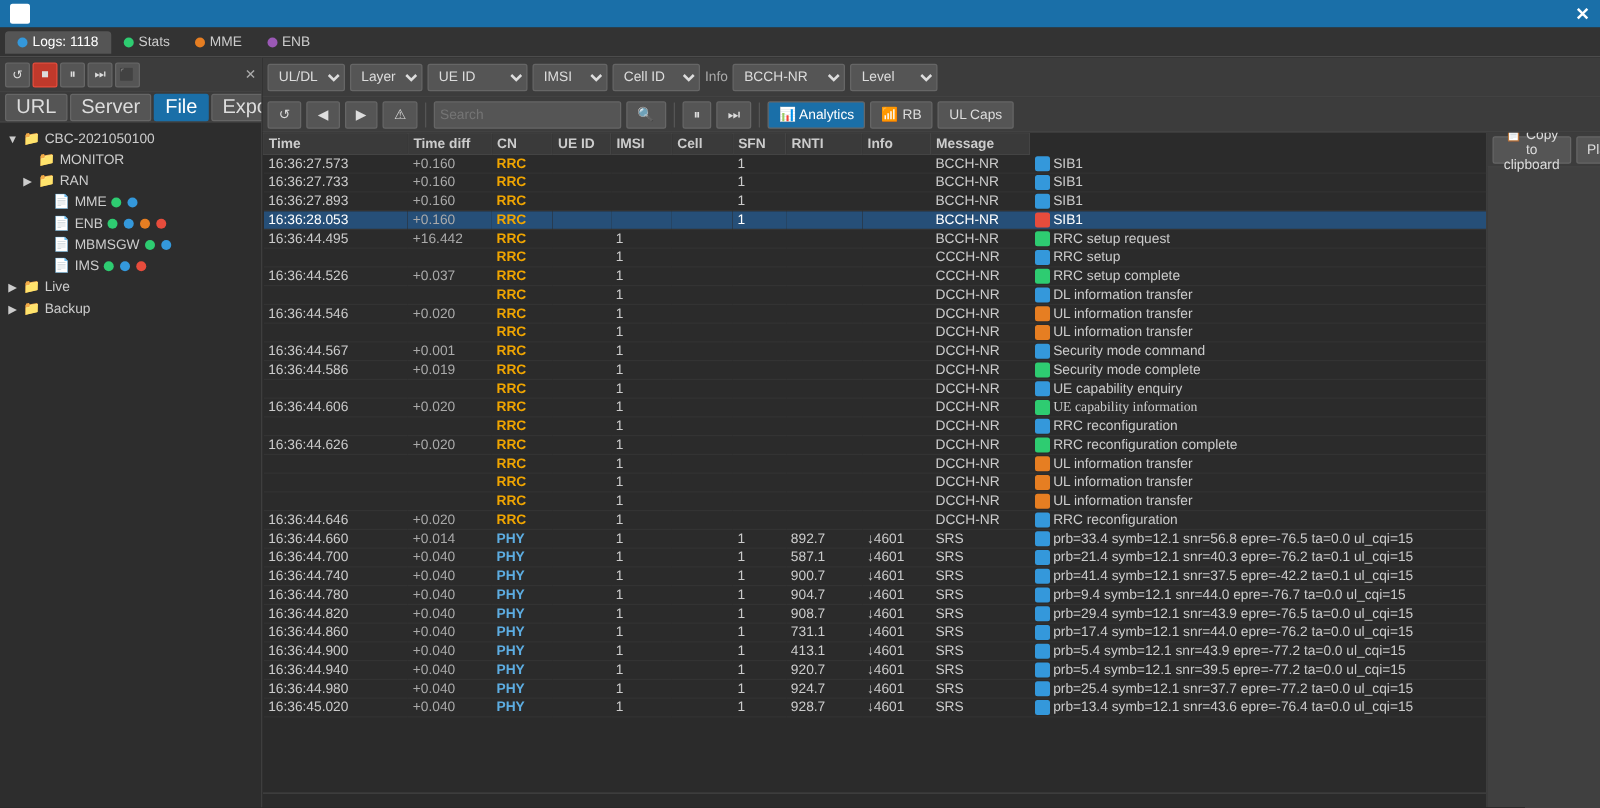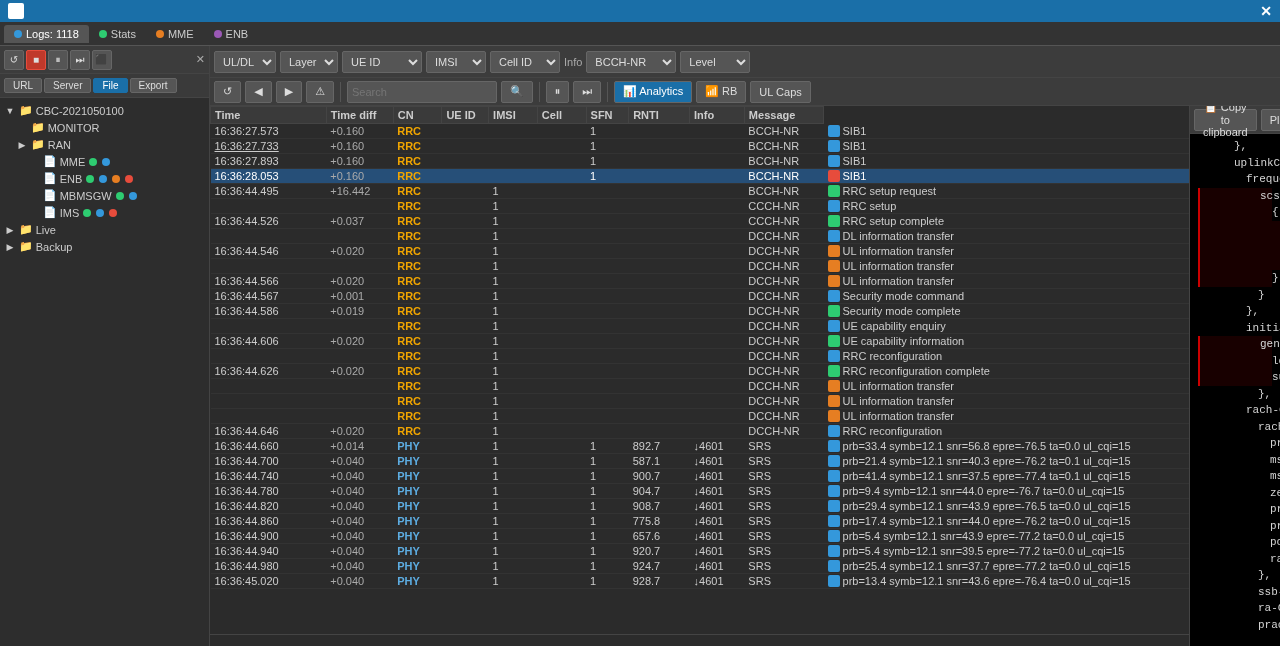--- a/index.html
+++ b/index.html
@@ -95,21 +95,21 @@
       background: #3a3a3a;
       display: flex;
       align-items: center;
       gap: 2px;
       padding: 2px 4px;
       border-bottom: 1px solid #444;
       height: 24px;
     }
     .nav-btn {
       padding: 1px 8px;
-      font-size: 10px;
+      font-size: 16px;
       background: #555;
       border: 1px solid #666;
       border-radius: 2px;
       cursor: pointer;
       color: #ddd;
     }
     .nav-btn.active { background: #1a6fa8; color: white; border-color: #1a6fa8; }
 
     
     #tree {
@@ -289,22 +289,22 @@
     .msg-icon { width: 12px; height: 12px; border-radius: 2px; display: inline-block; flex-shrink: 0; }
     .msg-icon.blue { background: #3498db; }
     .msg-icon.green { background: #2ecc71; }
     .msg-icon.orange { background: #e67e22; }
     .msg-icon.red { background: #e74c3c; }
 
     
     #right-panel {
       flex: 1;
       display: flex;
-      flex-direction: column;
-      background: #000000;
+      flex-direction: row;
+      background: #404040;
       overflow: hidden;
     }
     #right-toolbar {
       background: #3c3c3c;
       padding: 2px 4px;
       display: flex;
       align-items: center;
       gap: 4px;
       border-bottom: 1px solid #444;
       height: 28px;
@@ -516,21 +516,21 @@
     <td style="min-width:45px;"></td>
     <td style="min-width:65px;">BCCH-NR</td>
     <td style="max-width:300px;">
                     <div class="cell-msg">
                       <span class="msg-icon blue"></span>
                       <span>SIB1</span>
                     </div>
                   </td>
   </tr>
                 <tr>
-    <td style="min-width:95px;text-decoration:underline;">16:36:27.733</td>
+    <td style="min-width:95px;">16:36:27.733</td>
     <td style="min-width:55px;color:#aaa;">+0.160</td>
     <td style="min-width:40px;"><span class="cell-rrc">RRC</span></td>
     <td style="min-width:30px;"></td>
     <td style="min-width:40px;"></td>
     <td style="min-width:40px;"></td>
     <td style="min-width:35px;">1</td>
     <td style="min-width:50px;"></td>
     <td style="min-width:45px;"></td>
     <td style="min-width:65px;">BCCH-NR</td>
     <td style="max-width:300px;">
@@ -678,38 +678,20 @@
     <td style="min-width:45px;"></td>
     <td style="min-width:65px;">DCCH-NR</td>
     <td style="max-width:300px;">
                     <div class="cell-msg">
                       <span class="msg-icon orange"></span>
                       <span>UL information transfer</span>
                     </div>
                   </td>
   </tr>
                 <tr>
-    <td style="min-width:95px;">16:36:44.566</td>
-    <td style="min-width:55px;color:#aaa;">+0.020</td>
-    <td style="min-width:40px;"><span class="cell-rrc">RRC</span></td>
-    <td style="min-width:30px;"></td>
-    <td style="min-width:40px;">1</td>
-    <td style="min-width:40px;"></td>
-    <td style="min-width:35px;"></td>
-    <td style="min-width:50px;"></td>
-    <td style="min-width:45px;"></td>
-    <td style="min-width:65px;">DCCH-NR</td>
-    <td style="max-width:300px;">
-                    <div class="cell-msg">
-                      <span class="msg-icon orange"></span>
-                      <span>UL information transfer</span>
-                    </div>
-                  </td>
-  </tr>
-                <tr>
     <td style="min-width:95px;">16:36:44.567</td>
     <td style="min-width:55px;color:#aaa;">+0.001</td>
     <td style="min-width:40px;"><span class="cell-rrc">RRC</span></td>
     <td style="min-width:30px;"></td>
     <td style="min-width:40px;">1</td>
     <td style="min-width:40px;"></td>
     <td style="min-width:35px;"></td>
     <td style="min-width:50px;"></td>
     <td style="min-width:45px;"></td>
     <td style="min-width:65px;">DCCH-NR</td>
@@ -760,21 +742,21 @@
     <td style="min-width:95px;">16:36:44.606</td>
     <td style="min-width:55px;color:#aaa;">+0.020</td>
     <td style="min-width:40px;"><span class="cell-rrc">RRC</span></td>
     <td style="min-width:30px;"></td>
     <td style="min-width:40px;">1</td>
     <td style="min-width:40px;"></td>
     <td style="min-width:35px;"></td>
     <td style="min-width:50px;"></td>
     <td style="min-width:45px;"></td>
     <td style="min-width:65px;">DCCH-NR</td>
-    <td style="max-width:300px;">
+    <td style="max-width:300px;font-family:Liberation Serif, serif;">
                     <div class="cell-msg">
                       <span class="msg-icon green"></span>
                       <span>UE capability information</span>
                     </div>
                   </td>
   </tr>
                 <tr>
     <td style="min-width:95px;"></td>
     <td style="min-width:55px;color:#aaa;"></td>
     <td style="min-width:40px;"><span class="cell-rrc">RRC</span></td>
@@ -925,21 +907,21 @@
     <td style="min-width:30px;"></td>
     <td style="min-width:40px;">1</td>
     <td style="min-width:40px;"></td>
     <td style="min-width:35px;">1</td>
     <td style="min-width:50px;">900.7</td>
     <td style="min-width:45px;">↓4601</td>
     <td style="min-width:65px;">SRS</td>
     <td style="max-width:300px;">
                     <div class="cell-msg">
                       <span class="msg-icon blue"></span>
-                      <span>prb=41.4 symb=12.1 snr=37.5 epre=-77.4 ta=0.1 ul_cqi=15</span>
+                      <span>prb=41.4 symb=12.1 snr=37.5 epre=-42.2 ta=0.1 ul_cqi=15</span>
                     </div>
                   </td>
   </tr>
                 <tr>
     <td style="min-width:95px;">16:36:44.780</td>
     <td style="min-width:55px;color:#aaa;">+0.040</td>
     <td style="min-width:40px;"><span class="cell-phy">PHY</span></td>
     <td style="min-width:30px;"></td>
     <td style="min-width:40px;">1</td>
     <td style="min-width:40px;"></td>
@@ -973,39 +955,39 @@
                   </td>
   </tr>
                 <tr>
     <td style="min-width:95px;margin-top:24px;">16:36:44.860</td>
     <td style="min-width:55px;color:#aaa;">+0.040</td>
     <td style="min-width:40px;"><span class="cell-phy">PHY</span></td>
     <td style="min-width:30px;"></td>
     <td style="min-width:40px;">1</td>
     <td style="min-width:40px;"></td>
     <td style="min-width:35px;">1</td>
-    <td style="min-width:50px;">775.8</td>
+    <td style="min-width:50px;">731.1</td>
     <td style="min-width:45px;">↓4601</td>
     <td style="min-width:65px;">SRS</td>
     <td style="max-width:300px;">
                     <div class="cell-msg">
                       <span class="msg-icon blue"></span>
                       <span>prb=17.4 symb=12.1 snr=44.0 epre=-76.2 ta=0.0 ul_cqi=15</span>
                     </div>
                   </td>
   </tr>
                 <tr>
     <td style="min-width:95px;">16:36:44.900</td>
     <td style="min-width:55px;color:#aaa;">+0.040</td>
     <td style="min-width:40px;"><span class="cell-phy">PHY</span></td>
     <td style="min-width:30px;"></td>
     <td style="min-width:40px;">1</td>
     <td style="min-width:40px;"></td>
     <td style="min-width:35px;">1</td>
-    <td style="min-width:50px;">657.6</td>
+    <td style="min-width:50px;">413.1</td>
     <td style="min-width:45px;">↓4601</td>
     <td style="min-width:65px;">SRS</td>
     <td style="max-width:300px;">
                     <div class="cell-msg">
                       <span class="msg-icon blue"></span>
                       <span>prb=5.4 symb=12.1 snr=43.9 epre=-77.2 ta=0.0 ul_cqi=15</span>
                     </div>
                   </td>
   </tr>
                 <tr>

